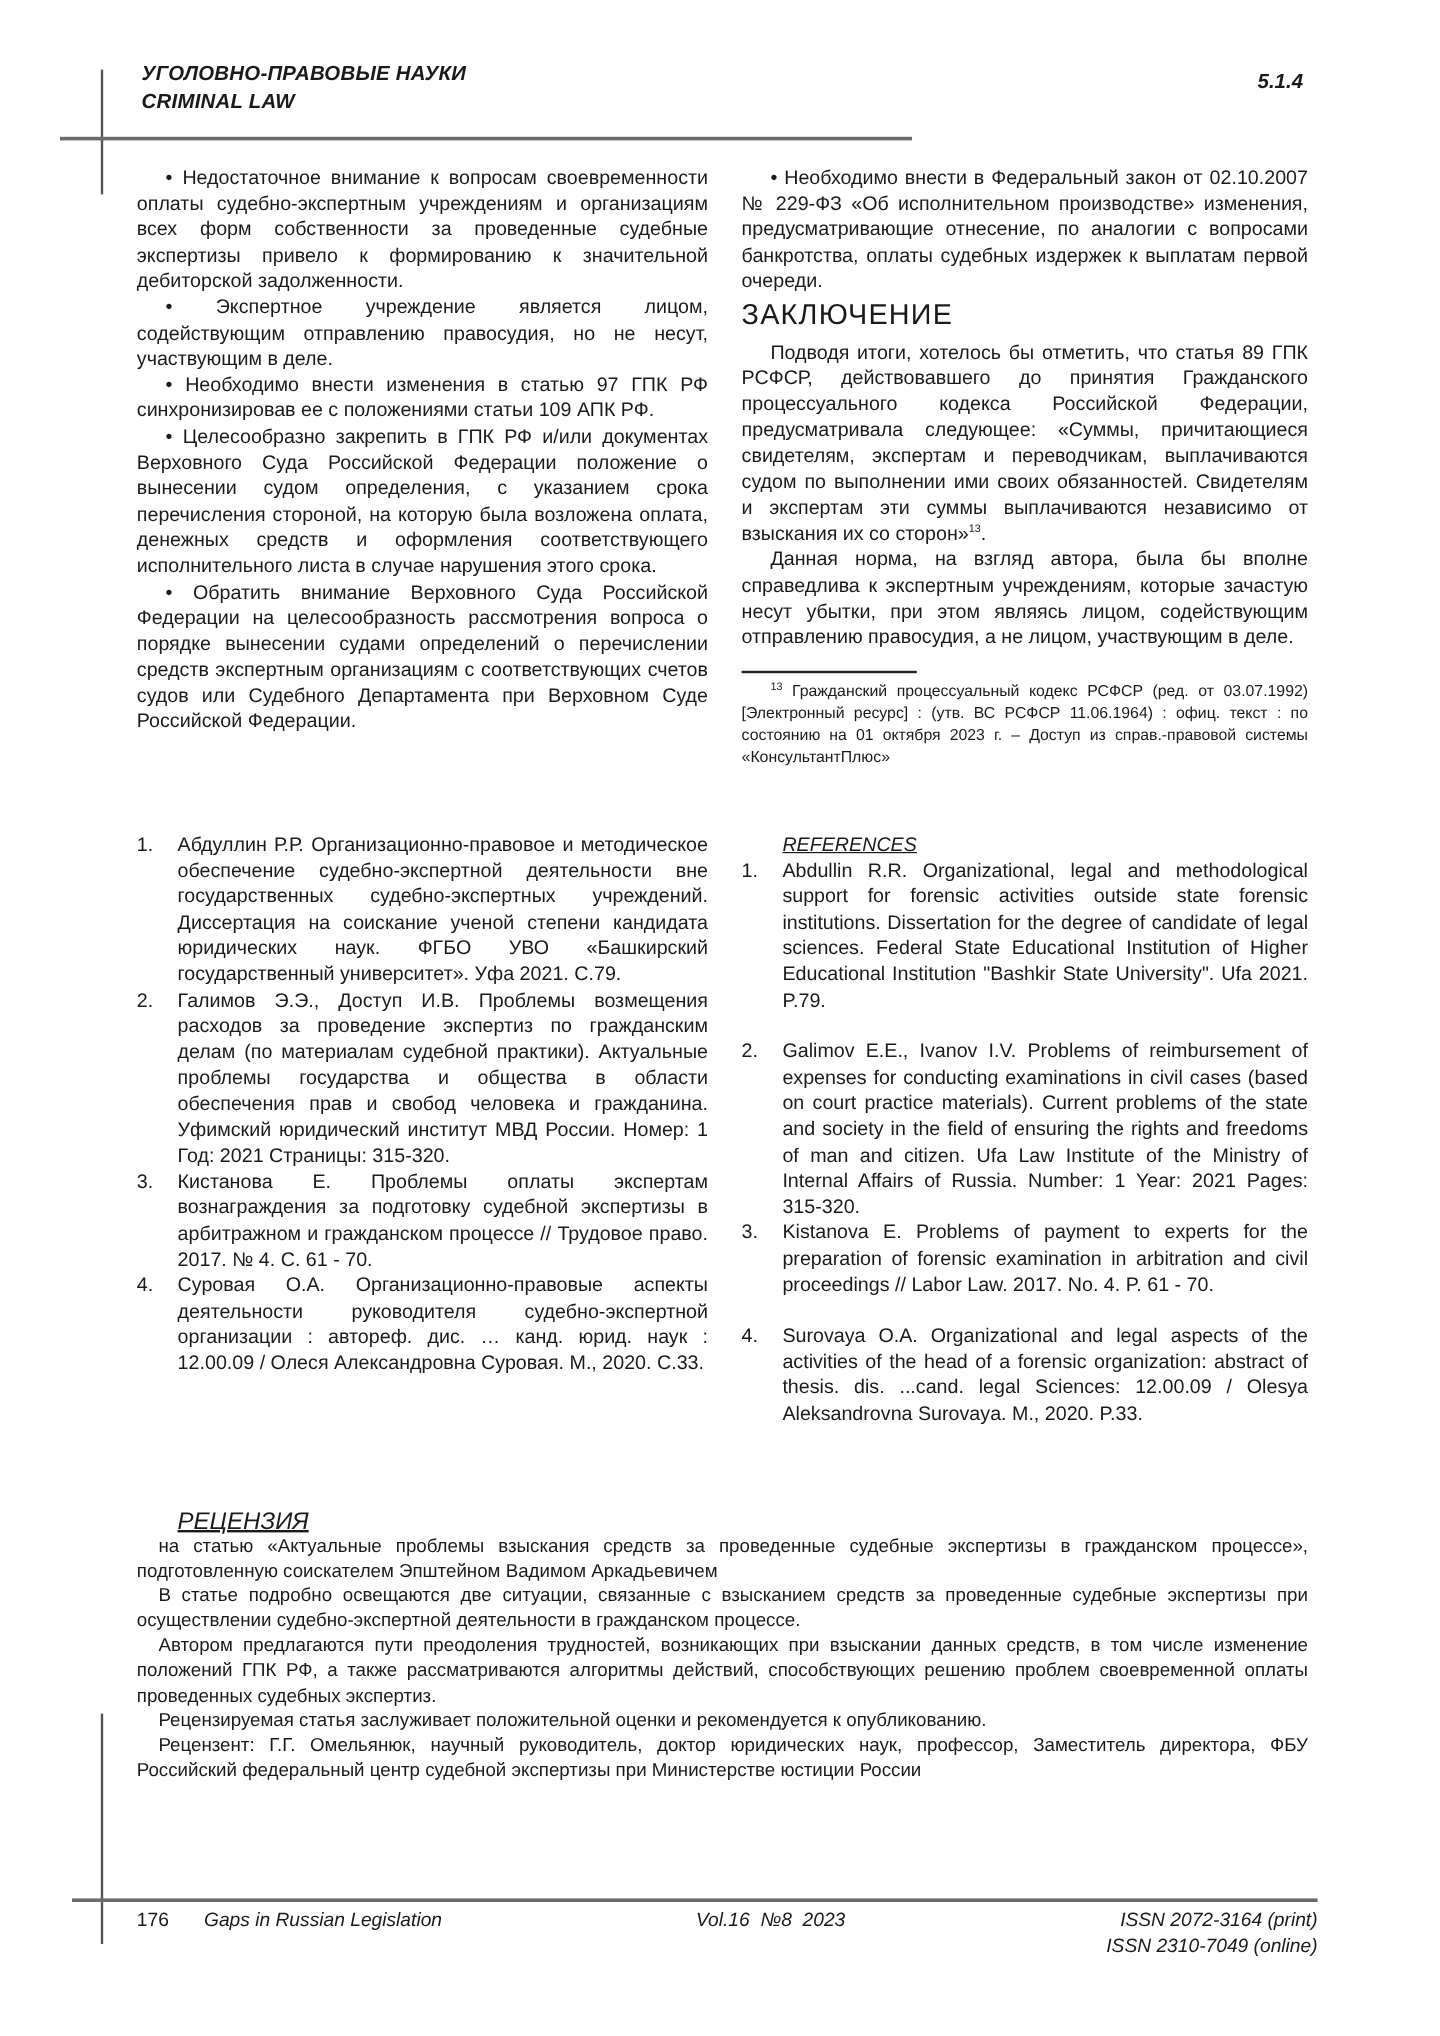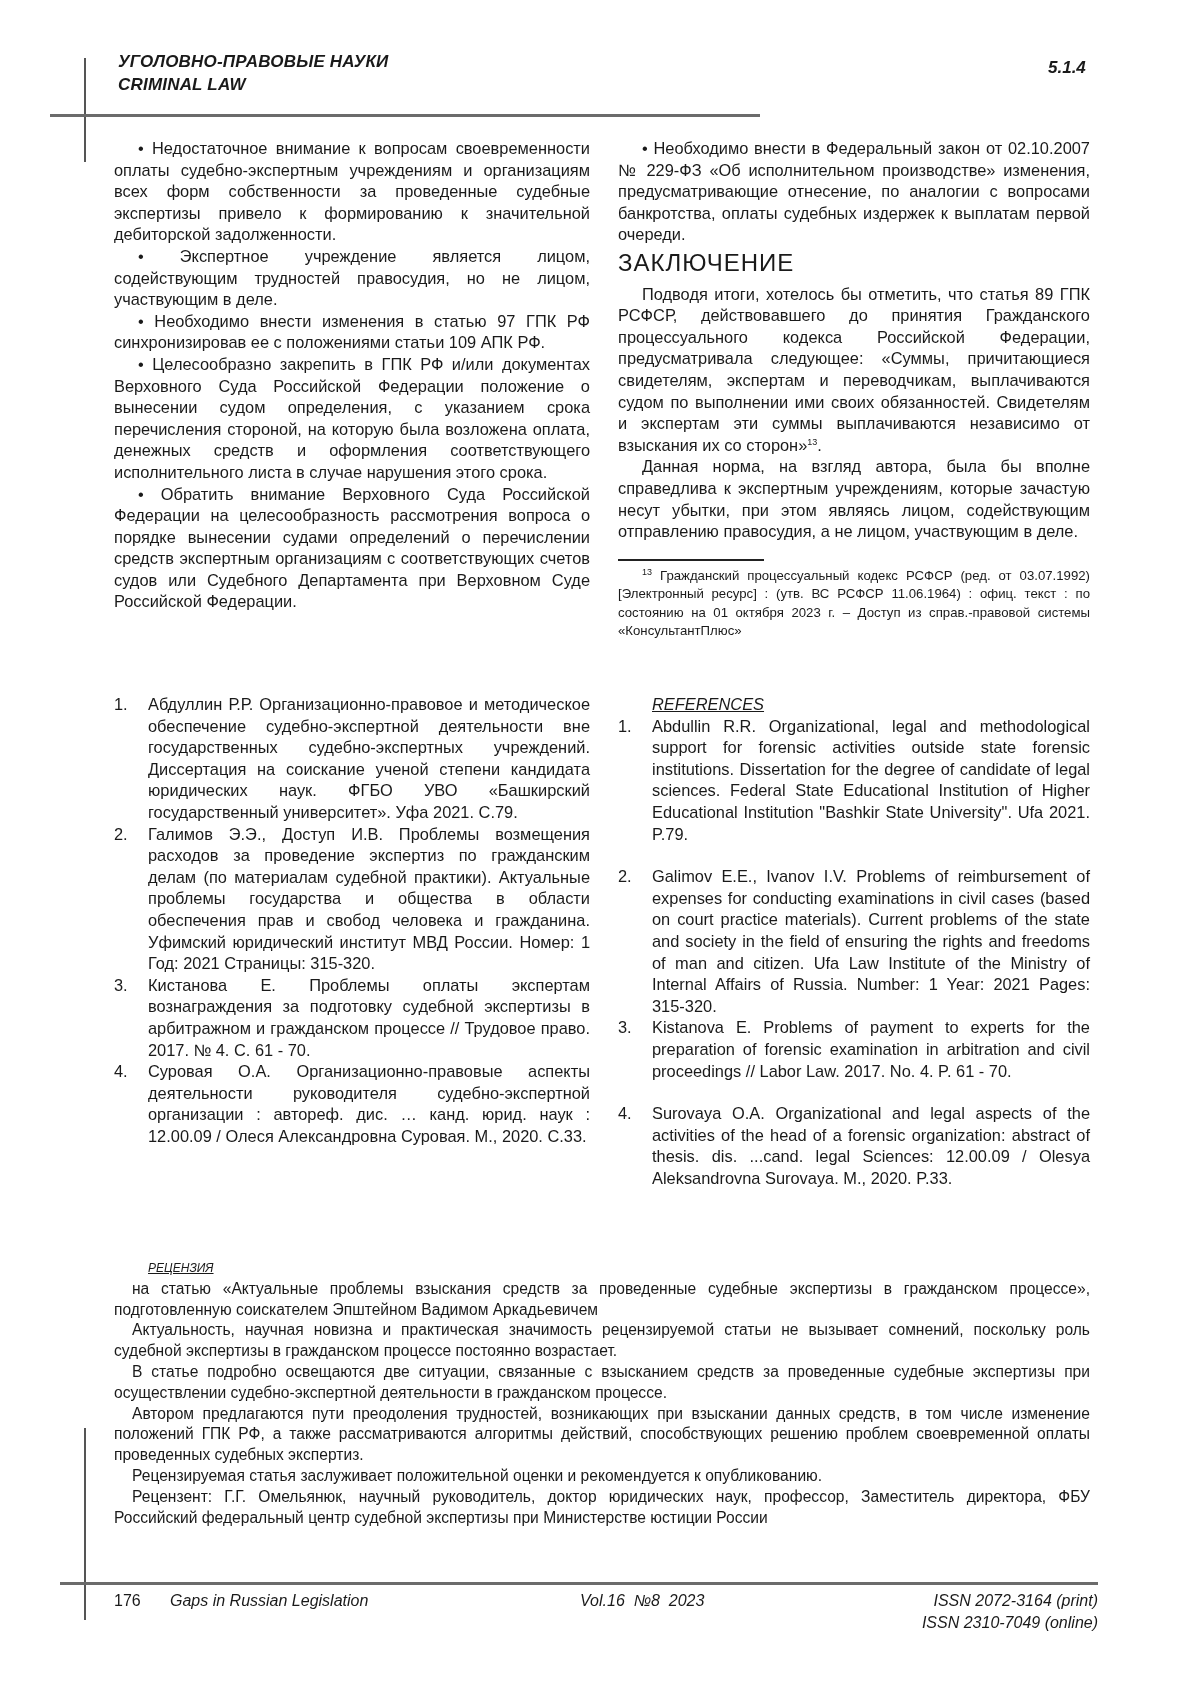--- a/index.html
+++ b/index.html
@@ -21,40 +21,40 @@
   .refs { position:absolute; font-size:16.4px; line-height:21.6px; }
   .refs-left { left:114px; top:694px; width:476px; }
   .refs-right { left:618px; top:694px; width:472px; }
   .ref-head { font-style:italic; text-decoration:underline; margin-left:34px; }
   .ref { display:flex; text-align:justify; }
   .ref .num { width:34px; flex:none; }
   .ref .body { flex:1; }
   .ref .auth { }
   .review { position:absolute; left:114px; top:1258px; width:976px; font-size:15.6px; line-height:20.8px; text-align:justify; }
   .review p { margin:0; text-indent:18px; }
-  .review-head { font-style:italic; text-decoration:underline; margin-left:34px; font-size:12px; }
+  .review-head { font-style:italic; text-decoration:underline; margin-left:34px; font-size:20px; }
   .footer { position:absolute; top:1590px; font-style:italic; font-size:16px; line-height:22px; }
 </style>
 </head>
 <body>
 
 <div class="vline" style="left:84px; top:58px; height:104px;"></div>
 <div class="hline" style="left:50px; top:114px; width:710px;"></div>
 <div class="vline" style="left:84px; top:1428px; height:192px;"></div>
 <div class="hline" style="left:60px; top:1582px; width:1038px;"></div>
 
 <div class="abs hdr-title">
   <div>УГОЛОВНО-ПРАВОВЫЕ НАУКИ</div>
   <div>CRIMINAL LAW</div>
 </div>
 <div class="abs hdr-code">5.1.4</div>
 
 <div class="col col-left">
   <p>• Недостаточное внимание к вопросам своевременности оплаты судебно-экспертным учреждениям и организациям всех форм собственности за проведенные судебные экспертизы привело к формированию к значительной дебиторской задолженности.</p>
-  <p>• Экспертное учреждение является лицом, содействующим трудностей правосудия, но не лицом, участвующим в деле.</p>
+  <p>• Экспертное учреждение является лицом, содействующим отправлению правосудия, но не несут, участвующим в деле.</p>
   <p>• Необходимо внести изменения в статью 97 ГПК РФ синхронизировав ее с положениями статьи 109 АПК РФ.</p>
   <p>• Целесообразно закрепить в ГПК РФ и/или документах Верховного Суда Российской Федерации положение о вынесении судом определения, с указанием срока перечисления стороной, на которую была возложена оплата, денежных средств и оформления соответствующего исполнительного листа в случае нарушения этого срока.</p>
   <p>• Обратить внимание Верховного Суда Российской Федерации на целесообразность рассмотрения вопроса о порядке вынесении судами определений о перечислении средств экспертным организациям с соответствующих счетов судов или Судебного Департамента при Верховном Суде Российской Федерации.</p>
 </div>
 
 <div class="col col-right">
   <p>• Необходимо внести в Федеральный закон от 02.10.2007 № 229-ФЗ «Об исполнительном производстве» изменения, предусматривающие отнесение, по аналогии с вопросами банкротства, оплаты судебных издержек к выплатам первой очереди.</p>
   <p class="section-head">ЗАКЛЮЧЕНИЕ</p>
   <p><span>Подводя итоги, хотелось бы отметить, что статья 89 ГПК РСФСР, действовавшего до принятия Гражданского процессуального кодекса Российской Федерации, предусматривала следующее: «Суммы, причитающиеся свидетелям, экспертам и переводчикам, выплачиваются судом по выполнении ими своих обязанностей. Свидетелям и экспертам эти суммы выплачиваются независимо от взыскания их со сторон»</span><sup>13</sup><span>.</span></p>
   <p>Данная норма, на взгляд автора, была бы вполне справедлива к экспертным учреждениям, которые зачастую несут убытки, при этом являясь лицом, содействующим отправлению правосудия, а не лицом, участвующим в деле.</p>
@@ -97,21 +97,20 @@
   </div>
   <div class="ref">
     <span class="num">4.</span>
     <span class="body"><span class="auth">Surovaya O.A.</span><span> Organizational and legal aspects of the activities of the head of a forensic organization: abstract of thesis. dis. ...cand. legal Sciences: 12.00.09 / Olesya Aleksandrovna Surovaya. M., 2020. P.33.</span></span>
   </div>
 </div>
 
 <div class="review">
   <div class="review-head">РЕЦЕНЗИЯ</div>
   <p>на статью «Актуальные проблемы взыскания средств за проведенные судебные экспертизы в гражданском процессе», подготовленную соискателем Эпштейном Вадимом Аркадьевичем</p>
-  <p>Актуальность, научная новизна и практическая значимость рецензируемой статьи не вызывает сомнений, поскольку роль судебной экспертизы в гражданском процессе постоянно возрастает.</p>
   <p>В статье подробно освещаются две ситуации, связанные с взысканием средств за проведенные судебные экспертизы при осуществлении судебно-экспертной деятельности в гражданском процессе.</p>
   <p>Автором предлагаются пути преодоления трудностей, возникающих при взыскании данных средств, в том числе изменение положений ГПК РФ, а также рассматриваются алгоритмы действий, способствующих решению проблем своевременной оплаты проведенных судебных экспертиз.</p>
   <p>Рецензируемая статья заслуживает положительной оценки и рекомендуется к опубликованию.</p>
   <p>Рецензент: Г.Г. Омельянюк, научный руководитель, доктор юридических наук, профессор, Заместитель директора, ФБУ Российский федеральный центр судебной экспертизы при Министерстве юстиции России</p>
 </div>
 
 <div class="footer" style="left:114px; font-style:normal;">176</div>
 <div class="footer" style="left:170px;">Gaps in Russian Legislation</div>
 <div class="footer" style="left:580px; white-space:pre;">Vol.16  №8  2023</div>
 <div class="footer" style="left:820px; width:278px; text-align:right;">

